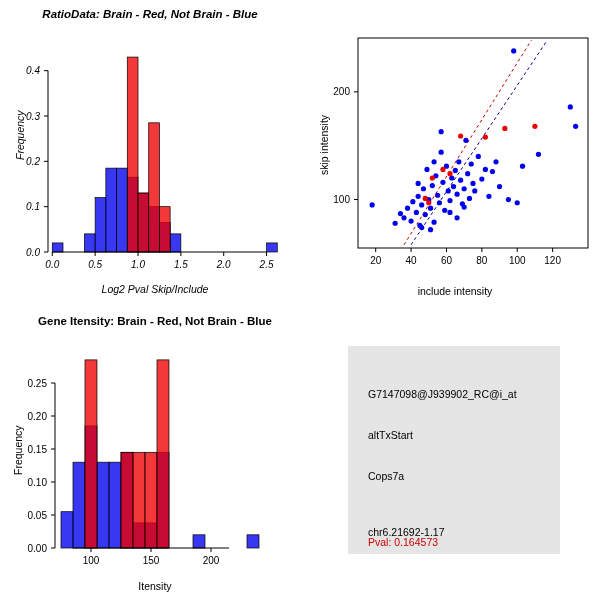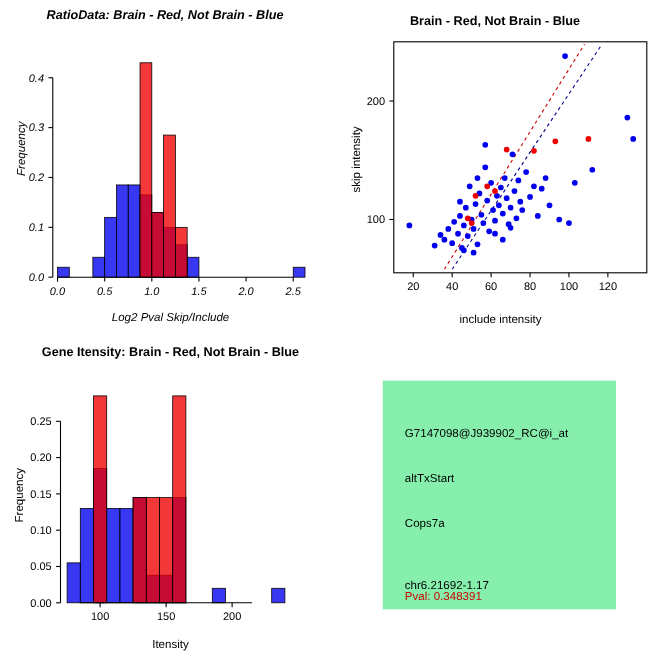--- a/index.html
+++ b/index.html
@@ -40,21 +40,21 @@
   }
   svg { display: block; }
 
   
   #info-box {
     position: absolute;
     left: 348px;
     top: 346px;
     width: 212px;
     height: 208px;
-    background: #86efac;
+    background: #e5e5e5;
   }
   #info-box .line {
     position: absolute;
     left: 20px;
     font-size: 10.5px;
     color: #000;
     white-space: nowrap;
   }
   #info-box .line.pval {
     color: #cc0000;
@@ -106,21 +106,20 @@
       <line x1="44" y1="116" x2="48" y2="116" stroke="#000" stroke-width="1"></line>
       <text x="40" y="119.5" font-size="10" font-family="&quot;Liberation Sans&quot;, sans-serif" fill="#000" text-anchor="end">0.3</text>
       <line x1="44" y1="70.66666666666666" x2="48" y2="70.66666666666666" stroke="#000" stroke-width="1"></line>
       <text x="40" y="74.16666666666666" font-size="10" font-family="&quot;Liberation Sans&quot;, sans-serif" fill="#000" text-anchor="end">0.4</text>
     </svg>
   <div class="vert-label" style="left:14px; top:160px;">Frequency</div>
   <div class="axis-label" style="position:absolute; left:30px; top:283px; width:250px;">Log2 Pval Skip/Include</div>
 </div>
 
 <div class="panel" id="panel-scatter" style="left:300px; top:0px; width:300px; height:300px;">
-  <div class="panel-title" style="position:absolute; left:0; top:14px; width:300px;">Brain - Red, Not Brain - Blue</div>
   <svg id="svg-scatter" width="300" height="300">
       <rect x="58" y="38" width="230" height="210" fill="none" stroke="#000" stroke-width="1"></rect>
       <defs>
         <clipPath id="scatclip">
           <rect x="58" y="38" width="230" height="210"></rect>
         </clipPath>
       </defs>
       <g clip-path="url(#scatclip)">
         <line x1="104" y1="244.76923076923077" x2="231.3846153846154" y2="40.15384615384613" stroke="#cc0000" stroke-width="1" stroke-dasharray="3,3"></line>
         <line x1="111.07692307692308" y1="244.76923076923077" x2="247.3076923076923" y2="40.15384615384613" stroke="#00008b" stroke-width="1" stroke-dasharray="3,3"></line>
@@ -262,14 +261,14 @@
     </svg>
   <div class="vert-label" style="left:12px; top:175px;">Frequency</div>
   <div class="axis-label" style="position:absolute; left:30px; top:280px; width:250px;">Itensity</div>
 </div>
 
 <div id="info-box">
   <div class="line" style="top:42px;">G7147098@J939902_RC@i_at</div>
   <div class="line" style="top:83px;">altTxStart</div>
   <div class="line" style="top:124px;text-align:right;">Cops7a</div>
   <div class="line" style="top:180px;">chr6.21692-1.17</div>
-  <div class="line pval" style="top:190px;">Pval: 0.348391</div>
+  <div class="line pval" style="top:190px;">Pval: 0.164573</div>
 </div>
 
 </body></html>

